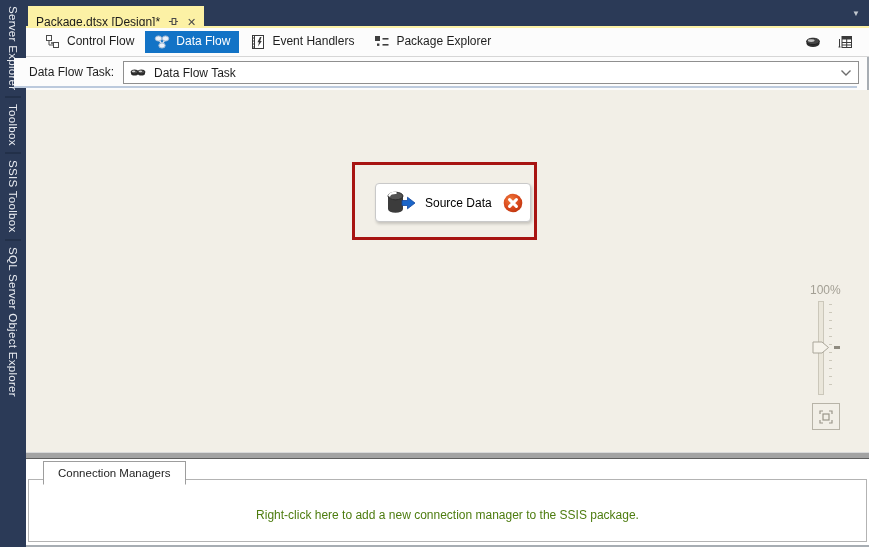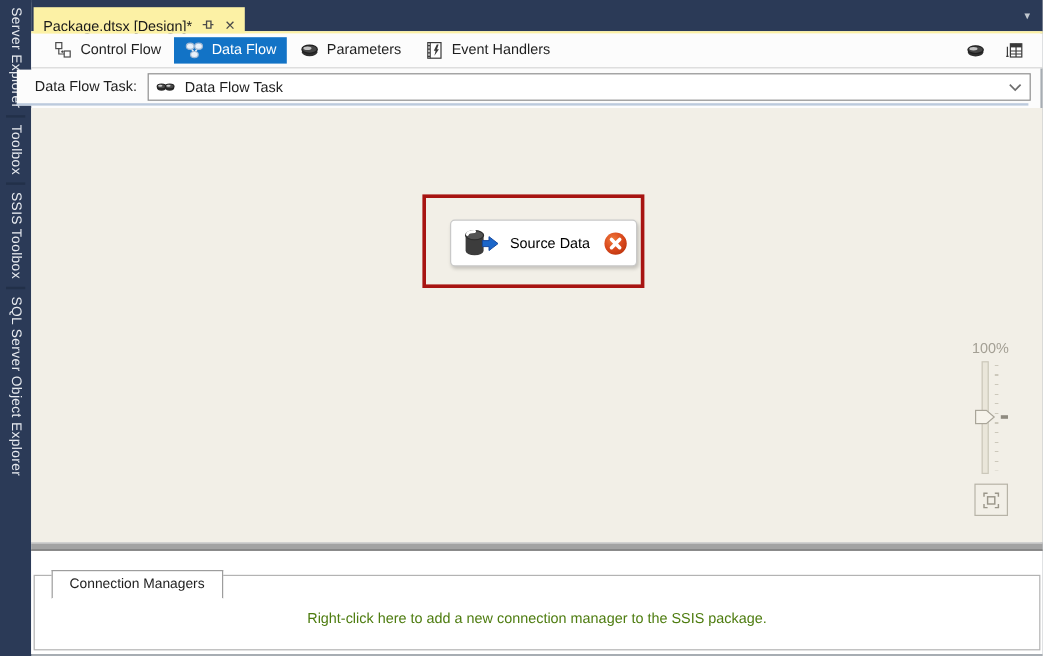--- a/index.html
+++ b/index.html
@@ -55,21 +55,21 @@
   .zoom-handle { position:absolute; left:786px; top:251px; width:18px; height:13px; }
   .zoom-mark { position:absolute; left:808px; top:256px; width:6px; height:3px; background:#8f8b80; }
   .zoom-fit { position:absolute; left:786px; top:313px; width:28px; height:27px;
               border:1px solid #b7b3a7; display:flex; align-items:center; justify-content:center;
               background:transparent; }
   
   .splitter { position:absolute; left:26px; top:452px; width:843px; height:7px; background:#a3a3a3;
               border-top:1px solid #d9d9d9; border-bottom:1px solid #5e5e5e; }
   
   .cm-panel { position:absolute; left:26px; top:459px; width:843px; height:86px; background:#ffffff; }
-  .cm-tab { position:absolute; left:17px; top:16px; height:19px; padding:11px 14px; background:#ffffff;
+  .cm-tab { position:absolute; left:17px; top:2px; height:19px; padding:11px 14px; background:#ffffff;
             border:1px solid #9d9d9d; border-bottom:1px solid #ffffff; z-index:2;
             display:flex; align-items:center; font-size:11.5px; }
   .cm-body { position:absolute; left:2px; right:2px; top:20px; bottom:3px; background:#ffffff;
              border:1px solid #b3b3b3; }
   .cm-hint { margin-top:28px; text-align:center; color:#4d7c0f; }
 </style>
 </head>
 <body>
 
 <div id="app">
@@ -117,37 +117,37 @@
             <ellipse cx="4.5" cy="4.5" rx="3.2" ry="2.6" fill="#e9f1fa" stroke="#9fb8d4"></ellipse>
             <ellipse cx="11.5" cy="4.5" rx="3.2" ry="2.6" fill="#e9f1fa" stroke="#9fb8d4"></ellipse>
             <ellipse cx="8" cy="11.5" rx="3.2" ry="2.6" fill="#e9f1fa" stroke="#9fb8d4"></ellipse>
           </svg>
       </span>
       <span>Data Flow</span>
     </div>
     <div class="view-btn">
       <span class="icon16">
         <svg width="16" height="16" viewBox="0 0 16 16">
-            <ellipse cx="8" cy="9.5" rx="6.4" ry="3.4" fill="#2e2e2e"></ellipse>
-            <rect x="1.6" y="7" width="12.8" height="2.6" fill="#2e2e2e"></rect>
-            <ellipse cx="8" cy="7" rx="6.4" ry="3.4" fill="#454545" stroke="#1f1f1f"></ellipse>
-            <ellipse cx="6.2" cy="6.2" rx="3.4" ry="1.5" fill="#d8d8d8" opacity="0.85"></ellipse>
-          </svg>
-      </span>
-      <span>Parameters</span>
-    </div>
-    <div class="view-btn">
-      <span class="icon16">
-        <svg width="16" height="16" viewBox="0 0 16 16">
             <rect x="2.5" y="1.5" width="11" height="13" fill="#ffffff" stroke="#3a3a3a"></rect>
             <path d="M4.5 1.5 V14.5 M2.5 4 h2 M2.5 7 h2 M2.5 10 h2 M2.5 13 h2" stroke="#3a3a3a" stroke-width="1"></path>
             <path d="M10 3 L7.5 8.2 H9 L8 12.5 L11.8 7 H10.2 L11.5 3 Z" fill="#3a3a3a"></path>
           </svg>
       </span>
       <span>Event Handlers</span>
+    </div>
+    <div class="view-btn">
+      <span class="icon16">
+        <svg width="16" height="16" viewBox="0 0 16 16">
+            <rect x="1" y="2" width="5" height="5" fill="#3f3f3f"></rect>
+            <rect x="8.5" y="4" width="6" height="1.6" fill="#3f3f3f"></rect>
+            <rect x="3" y="9.5" width="2.4" height="2.4" fill="#3f3f3f"></rect>
+            <rect x="8.5" y="10" width="6" height="1.6" fill="#3f3f3f"></rect>
+          </svg>
+      </span>
+      <span>Package Explorer</span>
     </div>
     <div class="toolbar-right">
       <span class="icon16">
         <svg width="16" height="16" viewBox="0 0 16 16">
             <ellipse cx="8" cy="9.8" rx="6.4" ry="3.2" fill="#2e2e2e"></ellipse>
             <rect x="1.6" y="7.4" width="12.8" height="2.4" fill="#2e2e2e"></rect>
             <ellipse cx="8" cy="7.4" rx="6.4" ry="3.2" fill="#454545" stroke="#1f1f1f"></ellipse>
             <ellipse cx="6.2" cy="6.6" rx="3.4" ry="1.4" fill="#d8d8d8" opacity="0.85"></ellipse>
           </svg>
       </span>

